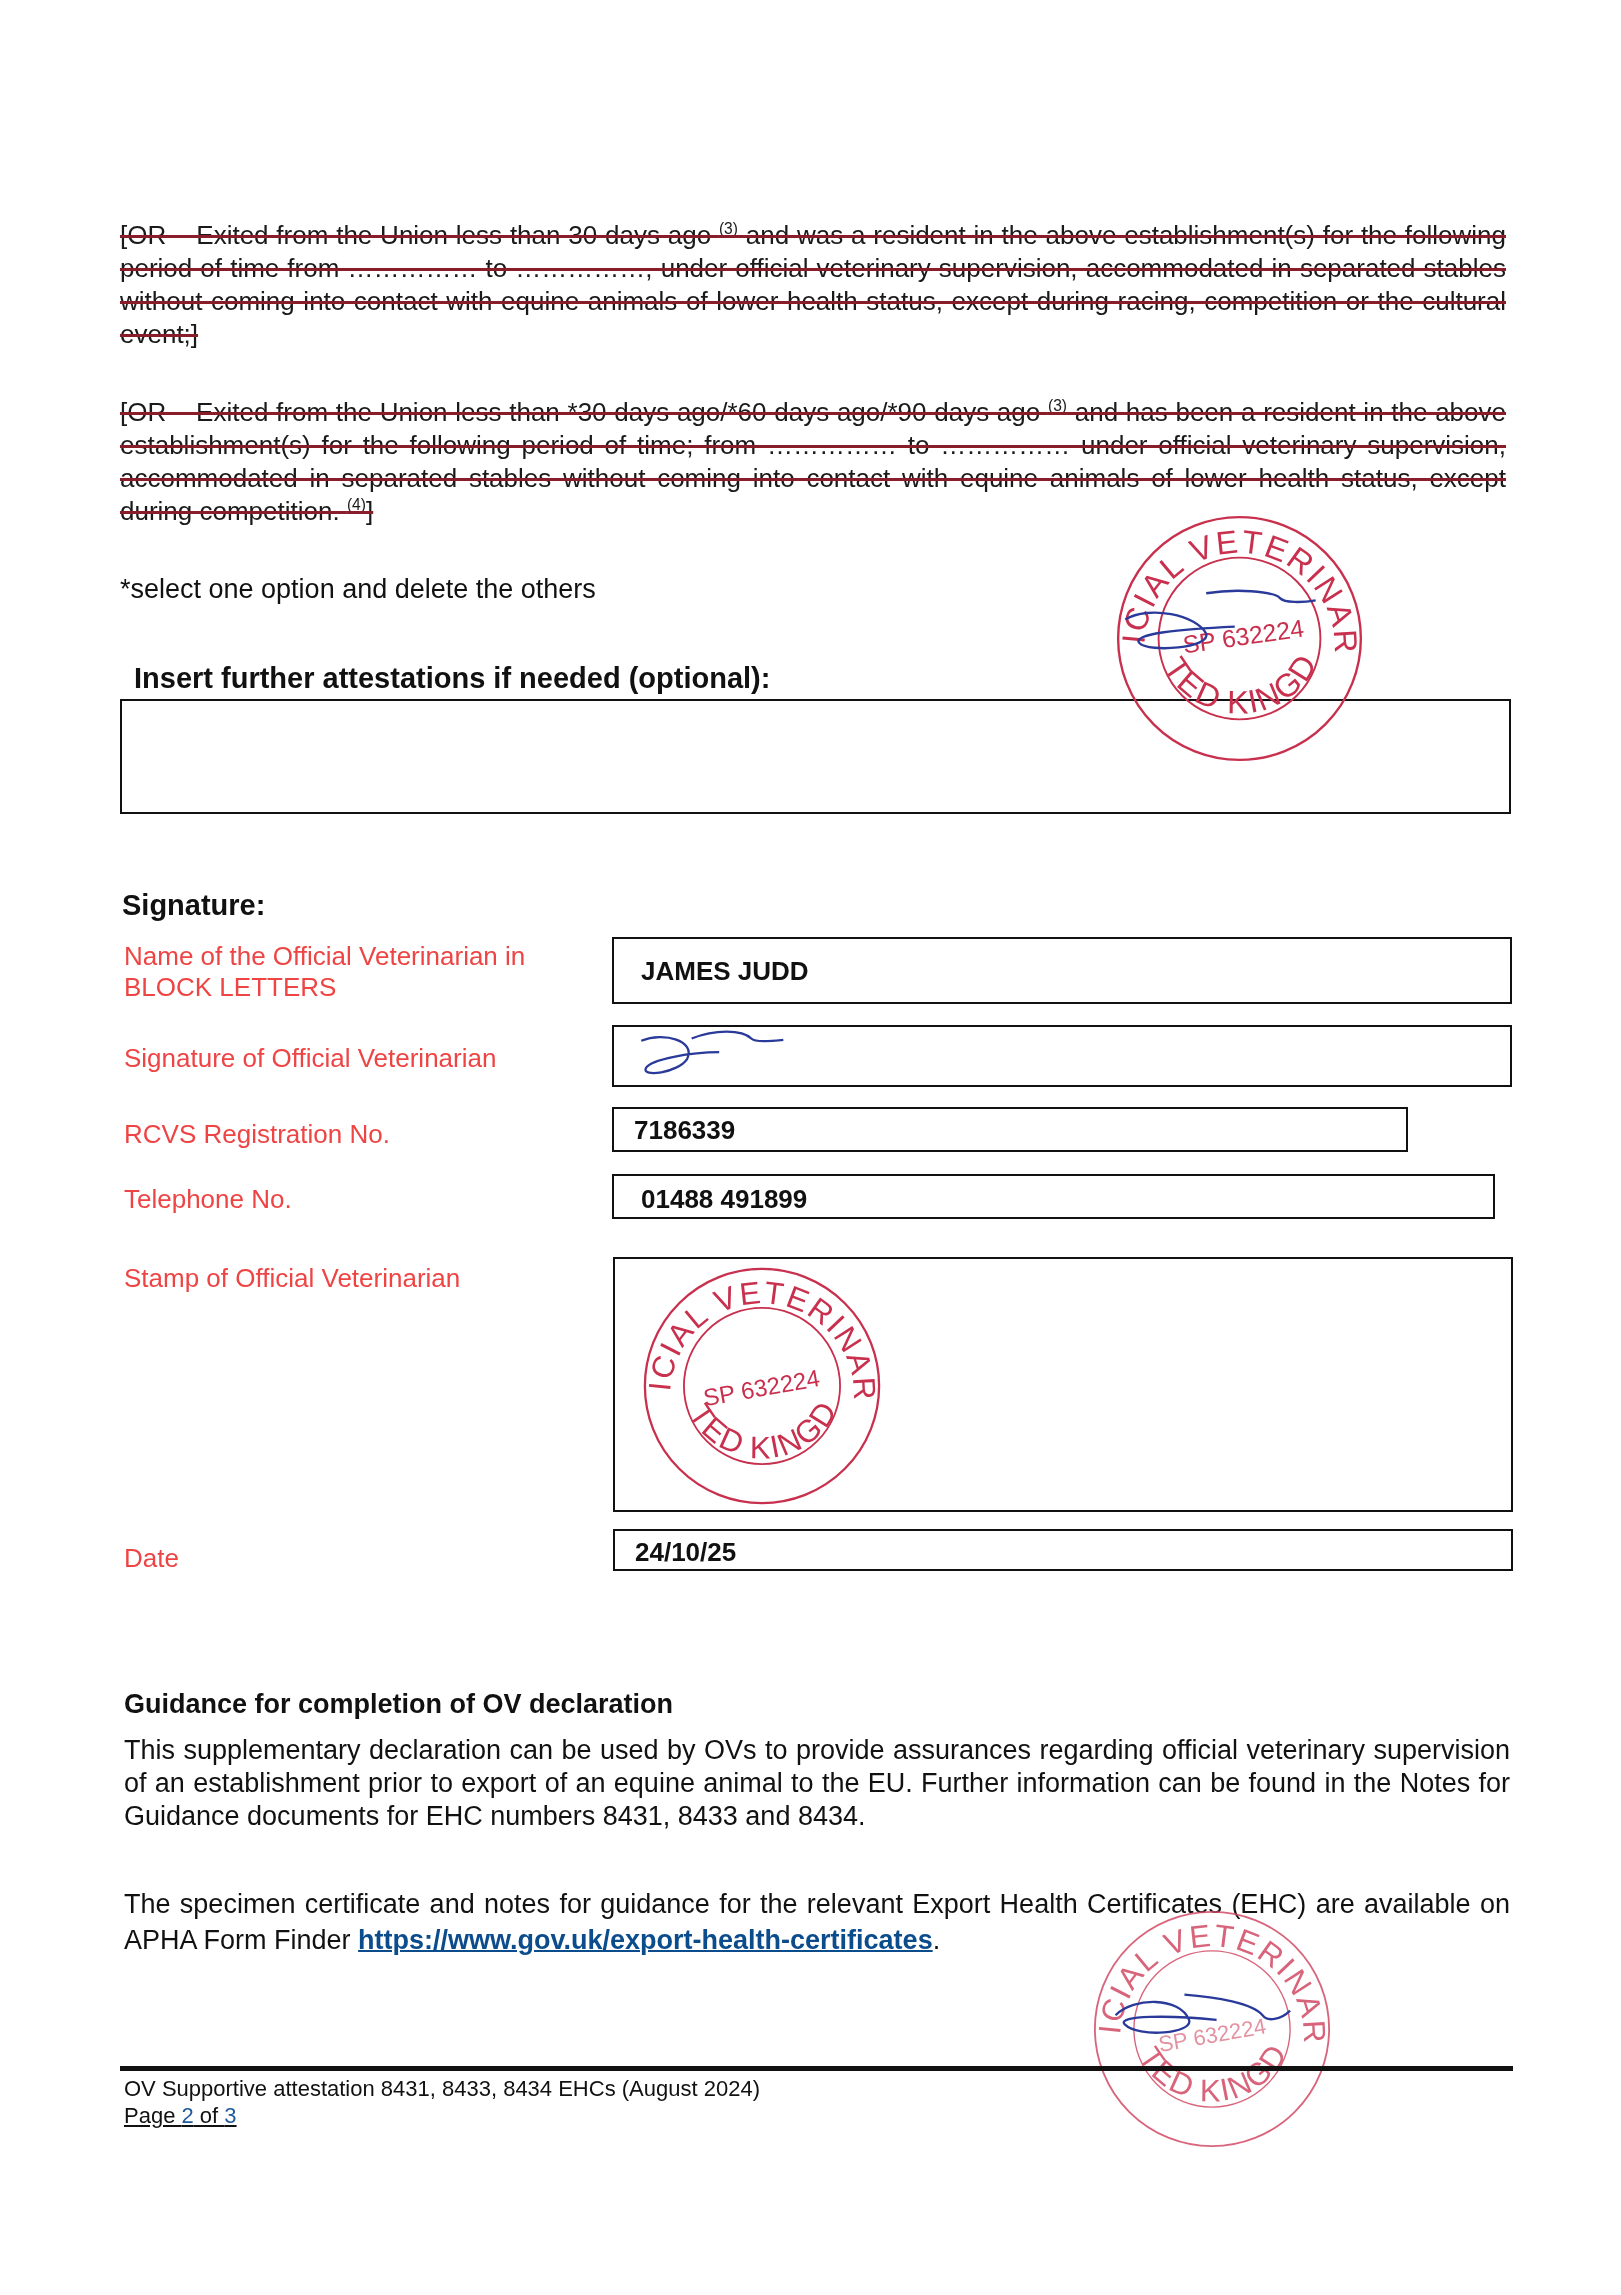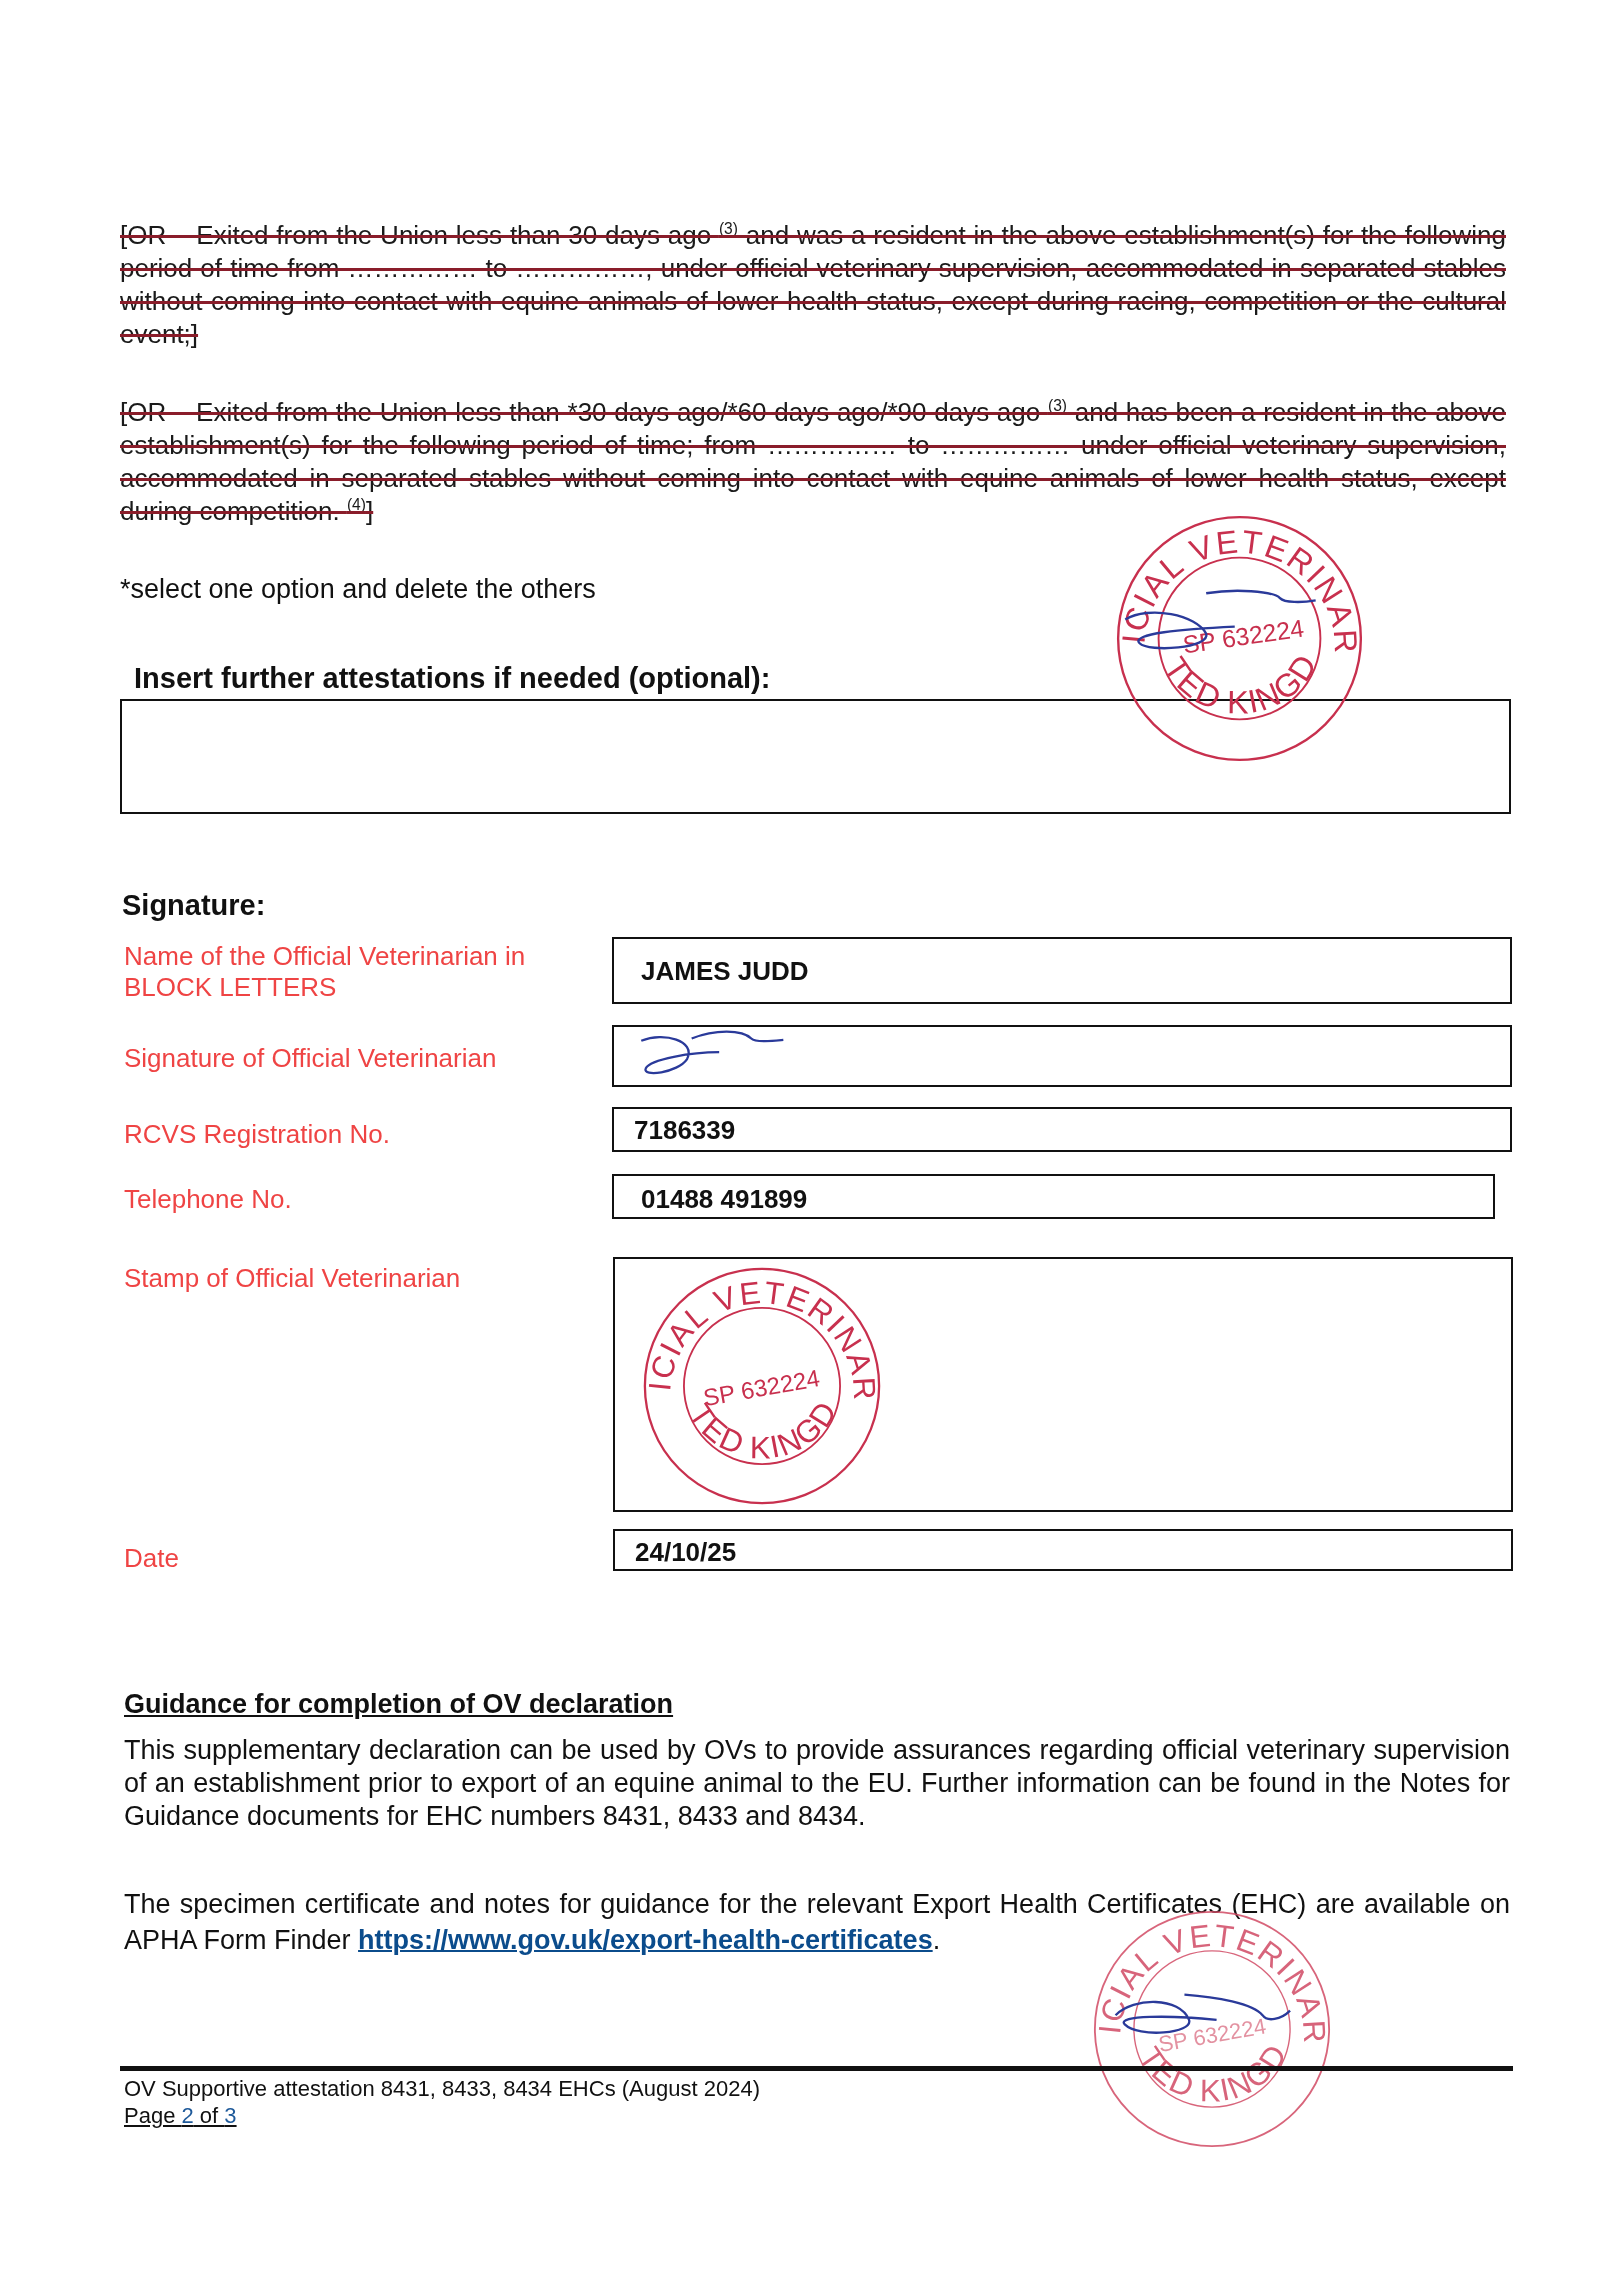--- a/index.html
+++ b/index.html
@@ -45,21 +45,21 @@
 
 <div class="label" style="top:1043px;">Signature of Official Veterinarian</div>
 <div class="box" style="left:612px; top:1025px; width:900px; height:62px;">
   <svg width="321" height="55" style="position:absolute; left:18.4px; top:0;" viewBox="0 0 700 120">
     <path d="M20 30 C70 10, 140 30, 120 70 C100 100, 20 110, 30 90 C40 70, 130 55, 190 55" stroke="#2a3a9a" stroke-width="5" fill="none"></path>
     <path d="M130 25 C180 5, 240 5, 260 25 C270 35, 310 30, 330 28" stroke="#2a3a9a" stroke-width="5" fill="none"></path>
   </svg>
 </div>
 
 <div class="label" style="top:1119px;">RCVS Registration No.</div>
-<div class="box" style="left:612px; top:1107px; width:900px; height:45px;">
+<div class="box" style="left:612px; top:1107px; width:796px; height:45px;">
   <span class="value" style="left:20px; top:6.4px;">7186339</span>
 </div>
 
 <div class="label" style="top:1184px;">Telephone No.</div>
 <div class="box" style="left:612px; top:1174px; width:883px; height:45px;">
   <span class="value" style="top:8.3px;">01488 491899</span>
 </div>
 
 <div class="label" style="top:1263px;">Stamp of Official Veterinarian</div>
 <div class="box" style="left:613px; top:1257px; width:900px; height:255px;">
@@ -88,21 +88,21 @@
   </defs>
   <circle cx="270" cy="270" r="255" stroke="#c8304e" stroke-width="5" fill="none"></circle>
   <circle cx="270" cy="270" r="170" stroke="#c8304e" stroke-width="4" fill="none"></circle>
   <text font-family="Liberation Sans, sans-serif" font-size="68" fill="#c8304e" letter-spacing="4"><textPath href="#arcTop2" startOffset="50%" text-anchor="middle">OFFICIAL VETERINARIAN</textPath></text>
   <text font-family="Liberation Sans, sans-serif" font-size="68" fill="#c8304e" letter-spacing="4"><textPath href="#arcBot2" startOffset="50%" text-anchor="middle">UNITED KINGDOM</textPath></text>
   <text x="280" y="285" font-family="Liberation Sans, sans-serif" font-size="52" fill="#c8304e" text-anchor="middle" transform="rotate(-8 270 280)">SP 632224</text>
   <path d="M30 230 C80 200, 180 220, 200 260 C210 290, 80 300, 60 280 C40 260, 150 250, 260 245" stroke="#2a3a9a" stroke-width="5" fill="none"></path>
   <path d="M200 175 C260 165, 340 170, 355 185 C365 195, 400 195, 430 190" stroke="#2a3a9a" stroke-width="5" fill="none"></path>
 </svg>
 
-<div class="heading" style="left:124px; top:1689px; font-size:27px;text-decoration:underline;">Guidance for completion of OV declaration</div>
+<div class="heading" style="left:124px; top:1689px; font-size:27px;">Guidance for completion of OV declaration</div>
 <div class="para" style="top:1734px; font-size:27px; line-height:33px; left:124px; width:1386px;">This supplementary declaration can be used by OVs to provide assurances regarding official veterinary supervision of an establishment prior to export of an equine animal to the EU. Further information can be found in the Notes for Guidance documents for EHC numbers 8431, 8433 and 8434.</div>
 
 <div class="para" style="top:1886px; font-size:27px; line-height:36px; left:124px; width:1386px;"><span>The specimen certificate and notes for guidance for the relevant Export Health Certificates (EHC) are available on APHA Form Finder </span><a class="link">https://www.gov.uk/export-health-certificates</a><span>.</span></div>
 
 <svg class="stamp" width="248" height="248" viewBox="0 0 540 540" style="left:1088px; top:1905px;">
   <defs>
     <path id="arcTop3" d="M70 290 A200 200 0 0 1 470 290"></path>
     <path id="arcBot3" d="M110 330 A180 180 0 0 0 430 330"></path>
   </defs>
   <circle cx="270" cy="270" r="255" stroke="#d14a64" stroke-width="4" fill="none" opacity="0.85"></circle>

